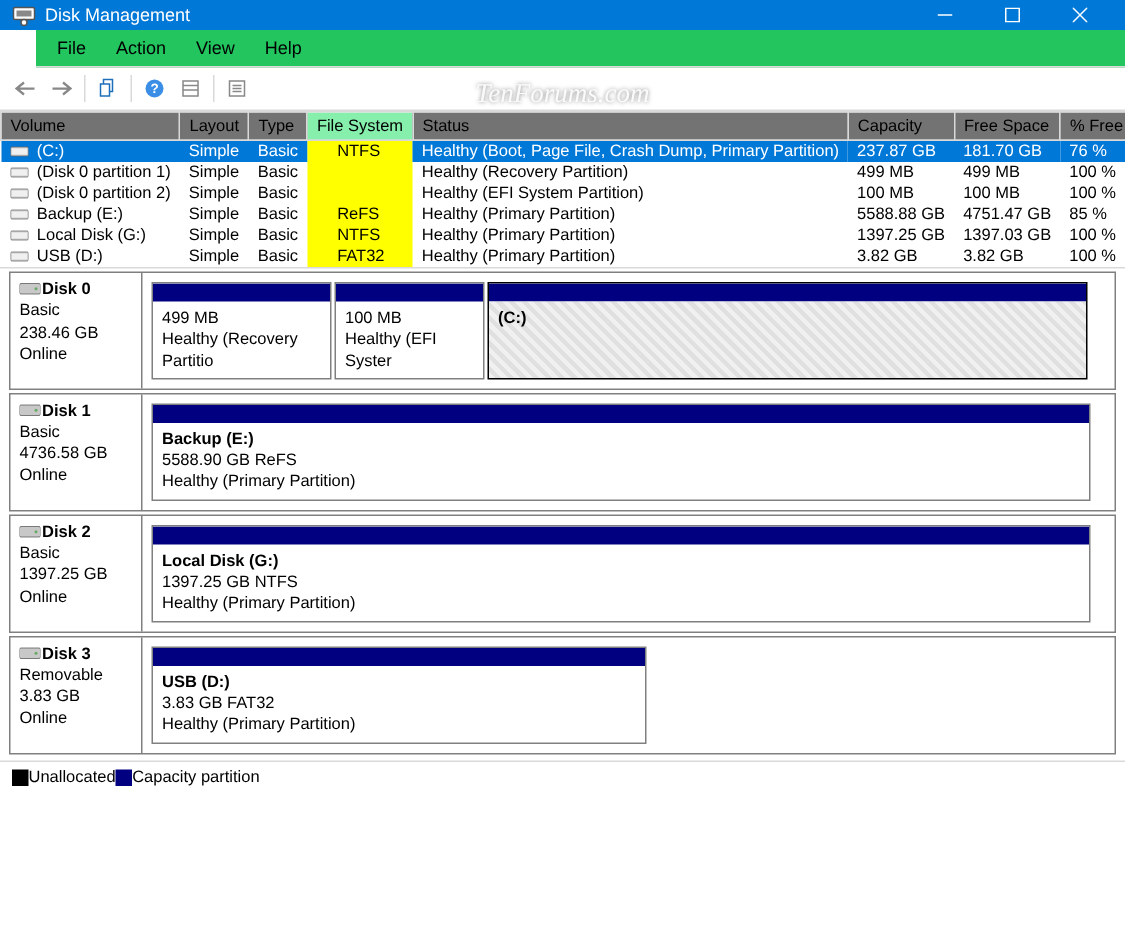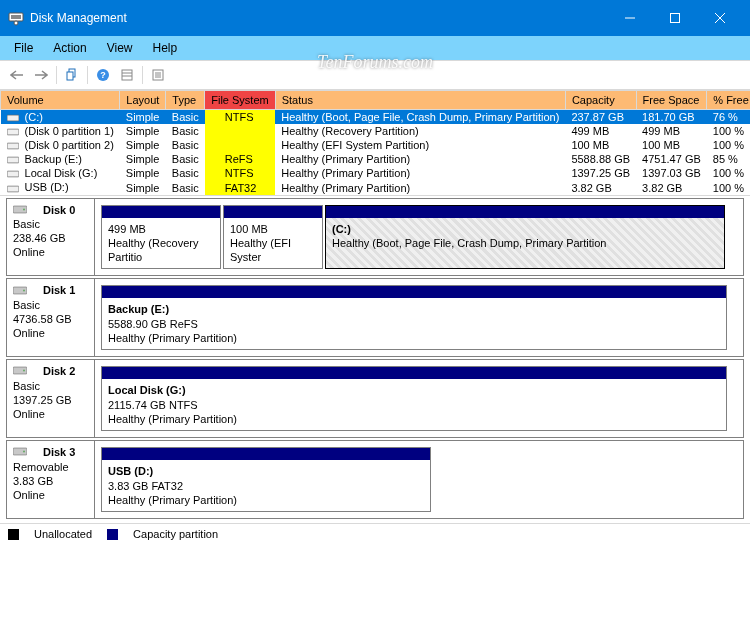--- a/index.html
+++ b/index.html
@@ -1,51 +1,51 @@
 <!DOCTYPE html>
 <html><head>
 <meta charset="utf-8">
 <style>
 * { box-sizing: border-box; margin: 0; padding: 0; }
 body { font-family: "Segoe UI", Tahoma, sans-serif; font-size: 11px; background: #fff; width: 750px; height: 622px; overflow: hidden; position: relative; }
-.titlebar { background: #0078d7; color: #fff; height: 36px; display: flex; align-items: center; padding: 0 8px; }
+.titlebar { background: #0078d7; color: #fff; height: 20px; display: flex; align-items: center; padding: 0 8px; }
 .titlebar .icon { width: 16px; height: 16px; margin-right: 6px; }
 .titlebar .title { flex: 1; font-size: 12px; }
 .winbtns { display: flex; }
 .winbtn { width: 45px; height: 30px; display: flex; align-items: center; justify-content: center; color: #fff; }
-.menubar { display: flex; padding: 2px 4px; border-bottom: 1px solid #d9d9d9; background: #7dd3fc; }
+.menubar { display: flex; padding: 2px 4px; border-bottom: 1px solid #d9d9d9; background: #22c55e; margin-left: 24px; }
 .menuitem { padding: 3px 10px; font-size: 12px; }
 .toolbar { display: flex; align-items: center; padding: 3px 6px; border-bottom: 1px solid #d9d9d9; gap: 2px; }
 .toolbtn { width: 22px; height: 22px; display: flex; align-items: center; justify-content: center; border: 1px solid transparent; }
 .toolsep { width: 1px; height: 18px; background: #d9d9d9; margin: 0 2px; }
 .watermark { position: absolute; top: 40px; left: 50%; transform: translateX(-50%); font-size: 18px; font-family: Georgia, serif; font-style: italic; color: rgba(255,255,255,0.9); text-shadow: 0 0 3px rgba(0,0,0,0.5); z-index: 100; pointer-events: none; margin-top: 12px; }
 
 .volumes-table { width: 100%; border-collapse: collapse; }
-.volumes-table th { text-align: left; font-weight: normal; padding: 3px 6px; border: 1px solid #d9d9d9; background: #fdba74; font-size: 11px; white-space: nowrap; }
-.volumes-table th.highlight { background: #ef4444; text-align: center; }
+.volumes-table th { text-align: left; font-weight: normal; padding: 3px 6px; border: 1px solid #d9d9d9; background: #737373; font-size: 11px; white-space: nowrap; }
+.volumes-table th.highlight { background: #86efac; text-align: center; }
 .volumes-table td { padding: 1px 6px; font-size: 11px; white-space: nowrap; }
 .volumes-table td.highlight { background: #ffff00; padding-left: 20px; }
 .volumes-table tr.selected td { background: #0078d7; color: #fff; }
 .volumes-table tr.selected td.highlight { background: #ffff00; color: #000; }
 .vol-icon { display: inline-block; width: 12px; height: 10px; vertical-align: middle; margin-right: 3px; }
 
 .disk-area { border-top: 1px solid #d9d9d9; padding: 2px 6px; }
 .disk-row { display: flex; border: 1px solid #808080; margin-bottom: 2px; background: #fff; }
 .disk-header { width: 88px; padding: 4px 6px; border-right: 1px solid #808080; font-size: 11px; line-height: 1.3; }
-.disk-header .name { font-weight: bold; display: flex; align-items: center; gap: 16px; }
+.disk-header .name { font-weight: bold; display: flex; align-items: center; gap: 1px; }
 .disk-icon { width: 14px; height: 10px; }
 .disk-parts { flex: 1; display: flex; padding: 6px; gap: 2px; }
 .partition { border: 1px solid #808080; display: flex; flex-direction: column; overflow: hidden; }
 .partition .stripe { height: 12px; background: #000080; }
 .partition .body { padding: 4px 6px; font-size: 11px; line-height: 1.3; flex: 1; }
 .partition.selected .body { background: repeating-linear-gradient(45deg, #f0f0f0, #f0f0f0 3px, #e0e0e0 3px, #e0e0e0 6px); }
 .partition.selected { border: 1px solid #000; }
 .partition .pname { font-weight: bold; }
 
-.legend { display: flex; align-items: flex-end; gap: 15px; padding: 4px 8px; border-top: 1px solid #d9d9d9; font-size: 11px; }
+.legend { display: flex; align-items: flex-end; gap: 0; padding: 4px 8px; border-top: 1px solid #d9d9d9; font-size: 11px; }
 .legend .sw { width: 11px; height: 11px; display: inline-block; }
 .legend .sw.unalloc { background: #000; }
 .legend .sw.primary { background: #000080; }
 </style>
 </head>
 <body>
 
 <div class="titlebar">
   <svg class="icon" viewBox="0 0 16 16">
       <rect x="1" y="3" width="14" height="8" rx="1" fill="#fff" stroke="#555"></rect>
@@ -246,21 +246,20 @@
           <div class="stripe"></div>
           <div class="body">
             <div>100 MB</div>
             <div>Healthy (EFI Syster</div>
           </div>
         </div>
         <div class="partition selected" style="width: 400px;">
           <div class="stripe"></div>
           <div class="body">
             <div class="pname">(C:)</div>
-            <div>Healthy (Boot, Page File, Crash Dump, Primary Partition</div>
           </div>
         </div>
       </div>
     </div>
     <div class="disk-row">
       <div class="disk-header">
         <div class="name">
           <svg class="disk-icon" viewBox="0 0 14 10">
             <rect x="0" y="1" width="14" height="7" rx="1" fill="#c8c8c8" stroke="#555" stroke-width="0.5"></rect>
             <circle cx="11" cy="4.5" r="1" fill="#6a6"></circle>
@@ -293,21 +292,21 @@
         </div>
         <div>Basic</div>
         <div>1397.25 GB</div>
         <div>Online</div>
       </div>
       <div class="disk-parts">
         <div class="partition" style="width: 626px;">
           <div class="stripe"></div>
           <div class="body">
             <div class="pname">Local Disk  (G:)</div>
-            <div>2115.74 GB NTFS</div>
+            <div>1397.25 GB NTFS</div>
             <div>Healthy (Primary Partition)</div>
           </div>
         </div>
       </div>
     </div>
     <div class="disk-row">
       <div class="disk-header">
         <div class="name">
           <svg class="disk-icon" viewBox="0 0 14 10">
             <rect x="0" y="1" width="14" height="7" rx="1" fill="#c8c8c8" stroke="#555" stroke-width="0.5"></rect>

